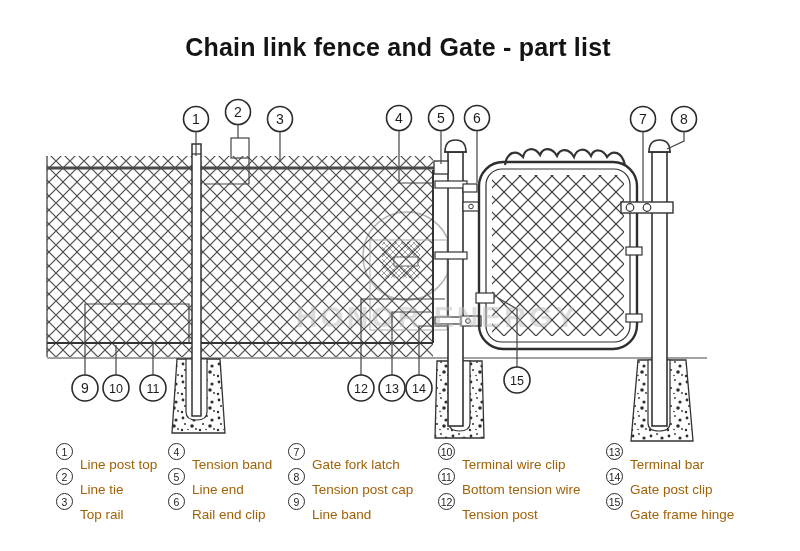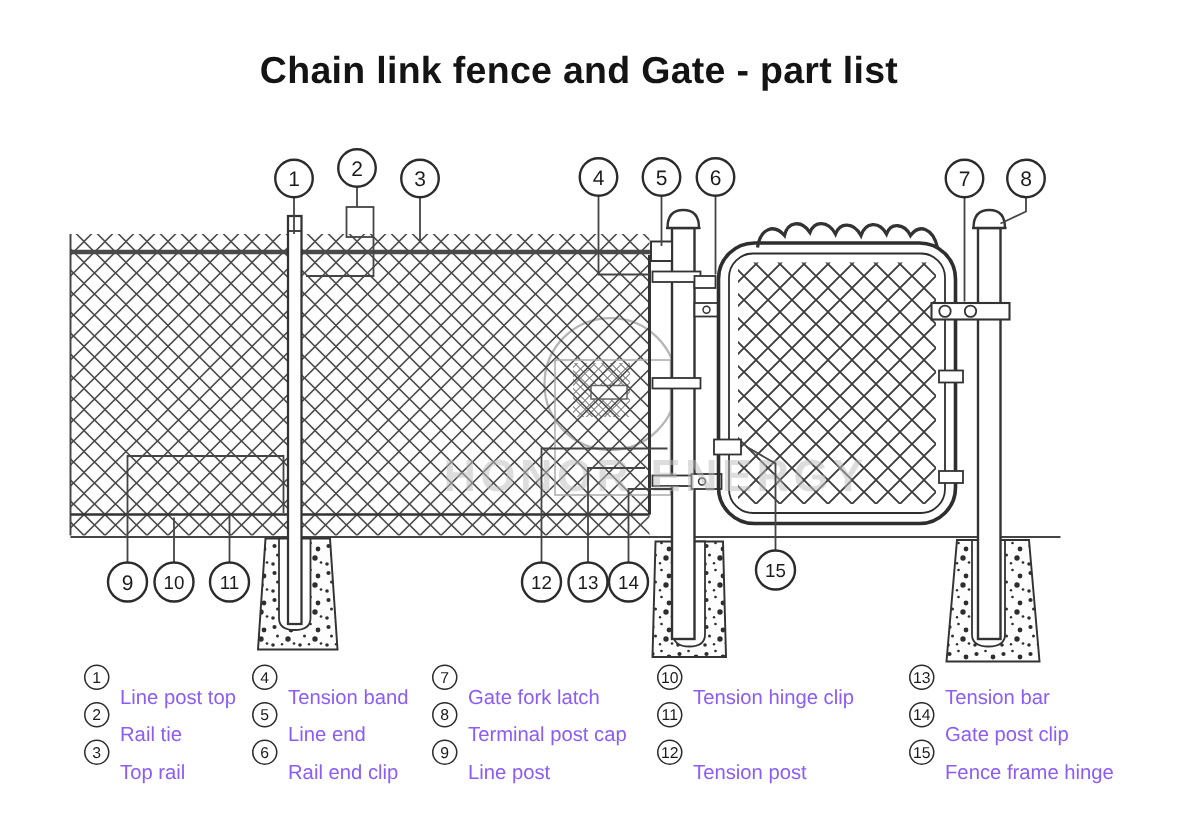--- a/index.html
+++ b/index.html
@@ -1,34 +1,34 @@
 <!DOCTYPE html>
 <html><head>
 <meta charset="utf-8">
 <style>
   html,body{margin:0;padding:0;background:#fff;}
   .canvas{
     position:relative;width:800px;height:551px;background:#ffffff;overflow:hidden;
     font-family:"Liberation Sans", sans-serif;
   }
   .title{
-    position:absolute;top:33px;left:0;width:772px;text-align:center;
+    position:absolute;top:33px;left:12px;width:772px;text-align:center;
     font-size:25px;font-weight:bold;color:#141414;letter-spacing:0.2px;
   }
   svg text{font-family:"Liberation Sans", sans-serif;}
   .legend{position:absolute;top:0;left:0;width:800px;height:551px;pointer-events:none;}
   .lcol{position:absolute;top:439px;}
   .lcol-1{left:56px;} .lcol-2{left:168px;} .lcol-3{left:288px;} .lcol-4{left:438px;} .lcol-5{left:606px;}
   .litem{display:flex;align-items:center;gap:7px;height:25px;}
   .lnum{
     width:17px;height:17px;border:1.4px solid #2b2b2b;border-radius:50%;
     display:flex;align-items:center;justify-content:center;
     font-size:10.5px;color:#1c1c1c;box-sizing:border-box;flex:0 0 17px;background:#fff;
   }
-  .llab{font-size:13.5px;color:#8b5cf6;white-space:nowrap;margin-top:25px;}
+  .llab{font-size:13.5px;color:#a16207;white-space:nowrap;margin-top:25px;}
 </style>
 </head>
 <body>
 
 <div class="canvas">
 
   <div class="title">Chain link fence and Gate - part list</div>
 
   <svg width="800" height="551" viewBox="0 0 800 551" style="position:absolute;top:0;left:0;">
     <defs>
@@ -202,21 +202,21 @@
   </svg>
 
   <div class="legend">
     <div class="lcol lcol-1">
       <div class="litem">
           <span class="lnum">1</span>
           <span class="llab">Line post top</span>
         </div>
       <div class="litem">
           <span class="lnum">2</span>
-          <span class="llab">Rail tie</span>
+          <span class="llab">Line tie</span>
         </div>
       <div class="litem">
           <span class="lnum">3</span>
           <span class="llab">Top rail</span>
         </div>
     </div>
     <div class="lcol lcol-2">
       <div class="litem">
           <span class="lnum">4</span>
           <span class="llab">Tension band</span>
@@ -230,49 +230,50 @@
           <span class="llab">Rail end clip</span>
         </div>
     </div>
     <div class="lcol lcol-3">
       <div class="litem">
           <span class="lnum">7</span>
           <span class="llab">Gate fork latch</span>
         </div>
       <div class="litem">
           <span class="lnum">8</span>
-          <span class="llab">Terminal post cap</span>
+          <span class="llab">Tension post cap</span>
         </div>
       <div class="litem">
           <span class="lnum">9</span>
-          <span class="llab">Line post</span>
+          <span class="llab">Line band</span>
         </div>
     </div>
     <div class="lcol lcol-4">
       <div class="litem">
           <span class="lnum">10</span>
-          <span class="llab">Tension hinge clip</span>
+          <span class="llab">Terminal wire clip</span>
         </div>
       <div class="litem">
           <span class="lnum">11</span>
+          <span class="llab">Bottom tension wire</span>
         </div>
       <div class="litem">
           <span class="lnum">12</span>
           <span class="llab">Tension post</span>
         </div>
     </div>
     <div class="lcol lcol-5">
       <div class="litem">
           <span class="lnum">13</span>
-          <span class="llab">Tension bar</span>
+          <span class="llab">Terminal bar</span>
         </div>
       <div class="litem">
           <span class="lnum">14</span>
           <span class="llab">Gate post clip</span>
         </div>
       <div class="litem">
           <span class="lnum">15</span>
-          <span class="llab">Fence frame hinge</span>
+          <span class="llab">Gate frame hinge</span>
         </div>
     </div>
   </div>
 
 </div>
 
 </body></html>

